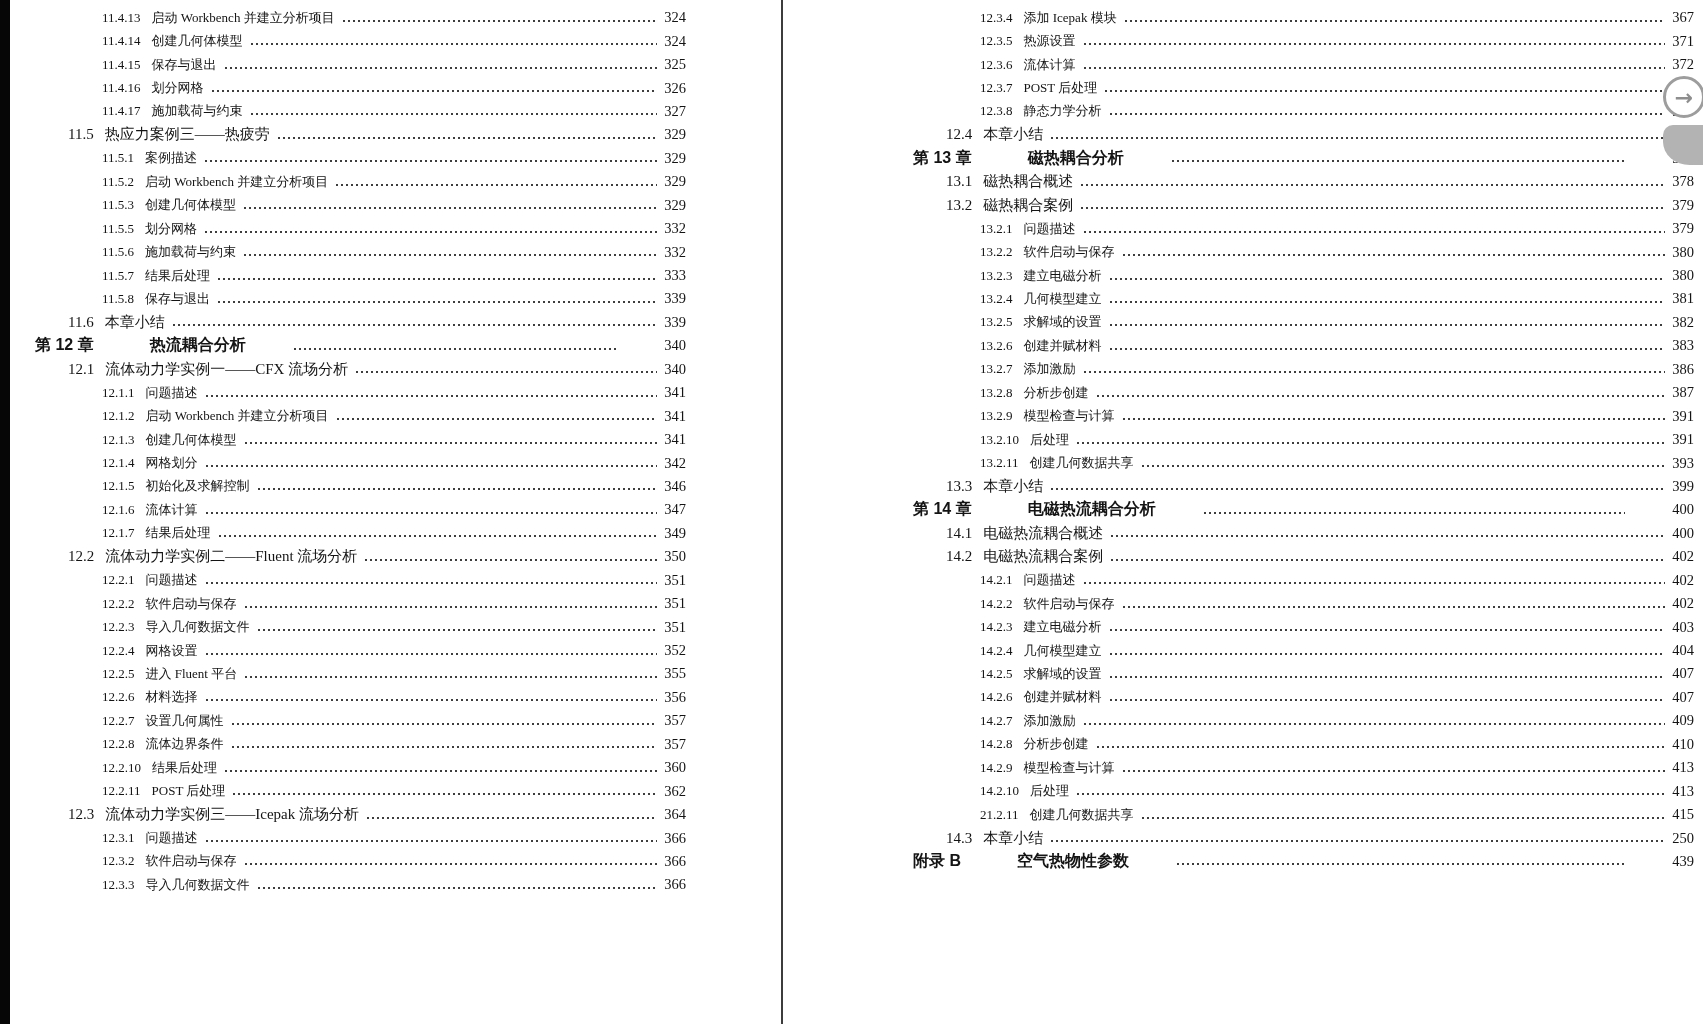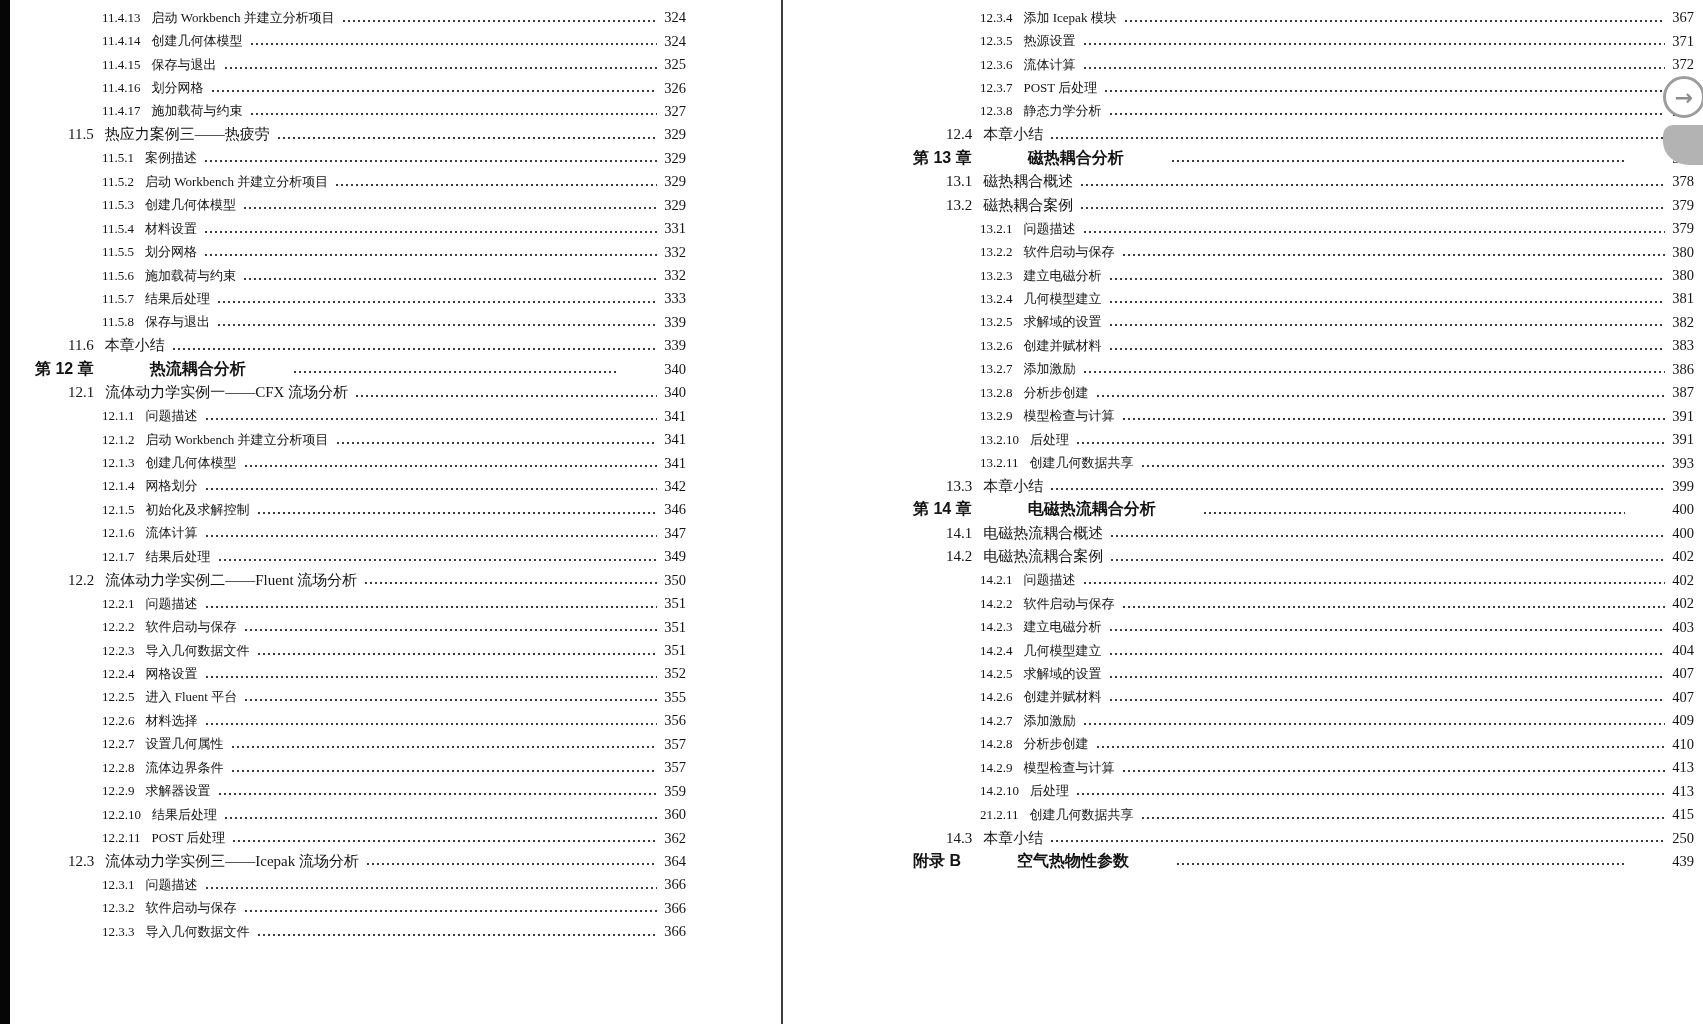--- a/index.html
+++ b/index.html
@@ -111,26 +111,20 @@
     <span class="leader"></span>
     <span class="pagenum">329</span>
   </div>
       <div class="row level-subsection">
     <span class="num">11.5.3</span>
     <span class="title">创建几何体模型</span>
     <span class="leader"></span>
     <span class="pagenum">329</span>
   </div>
       <div class="row level-subsection">
-    <span class="num">11.5.4</span>
-    <span class="title">材料设置</span>
-    <span class="leader"></span>
-    <span class="pagenum">331</span>
-  </div>
-      <div class="row level-subsection">
     <span class="num">11.5.5</span>
     <span class="title">划分网格</span>
     <span class="leader"></span>
     <span class="pagenum">332</span>
   </div>
       <div class="row level-subsection">
     <span class="num">11.5.6</span>
     <span class="title">施加载荷与约束</span>
     <span class="leader"></span>
     <span class="pagenum">332</span>
@@ -255,26 +249,20 @@
     <span class="leader"></span>
     <span class="pagenum">357</span>
   </div>
       <div class="row level-subsection">
     <span class="num">12.2.8</span>
     <span class="title">流体边界条件</span>
     <span class="leader"></span>
     <span class="pagenum">357</span>
   </div>
       <div class="row level-subsection">
-    <span class="num">12.2.9</span>
-    <span class="title">求解器设置</span>
-    <span class="leader"></span>
-    <span class="pagenum">359</span>
-  </div>
-      <div class="row level-subsection">
     <span class="num">12.2.10</span>
     <span class="title">结果后处理</span>
     <span class="leader"></span>
     <span class="pagenum">360</span>
   </div>
       <div class="row level-subsection">
     <span class="num">12.2.11</span>
     <span class="title">POST 后处理</span>
     <span class="leader"></span>
     <span class="pagenum">362</span>

